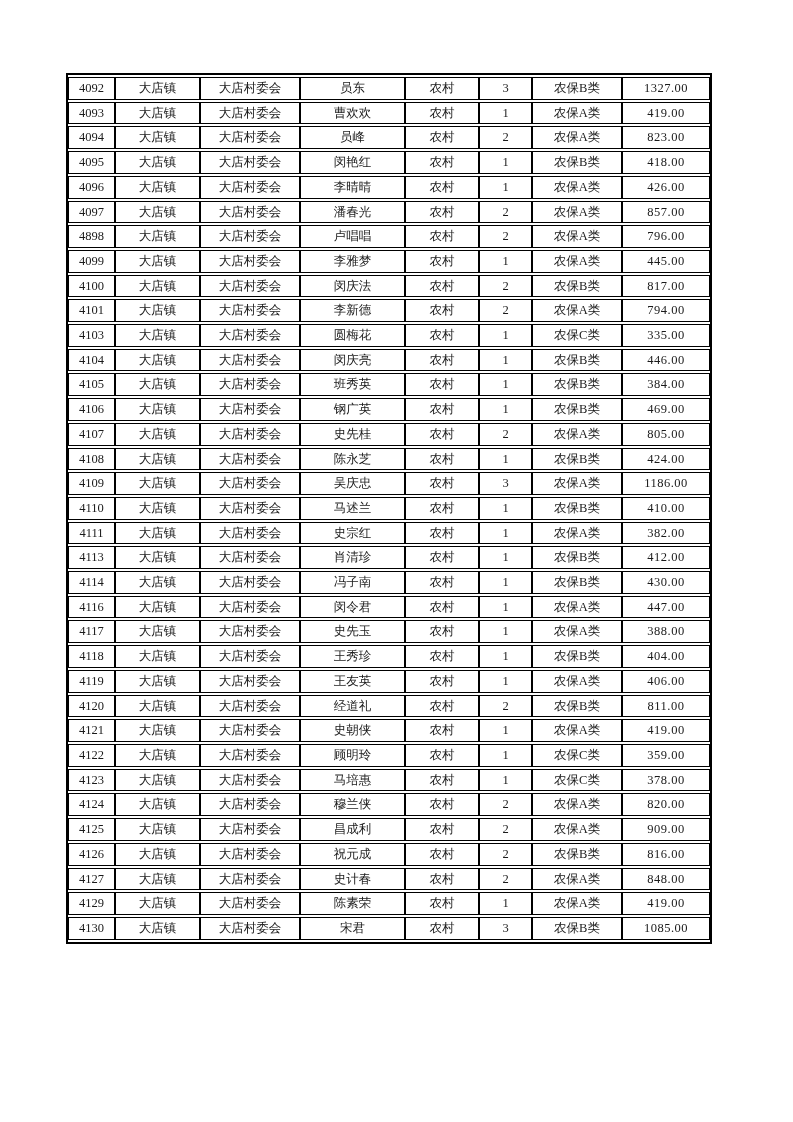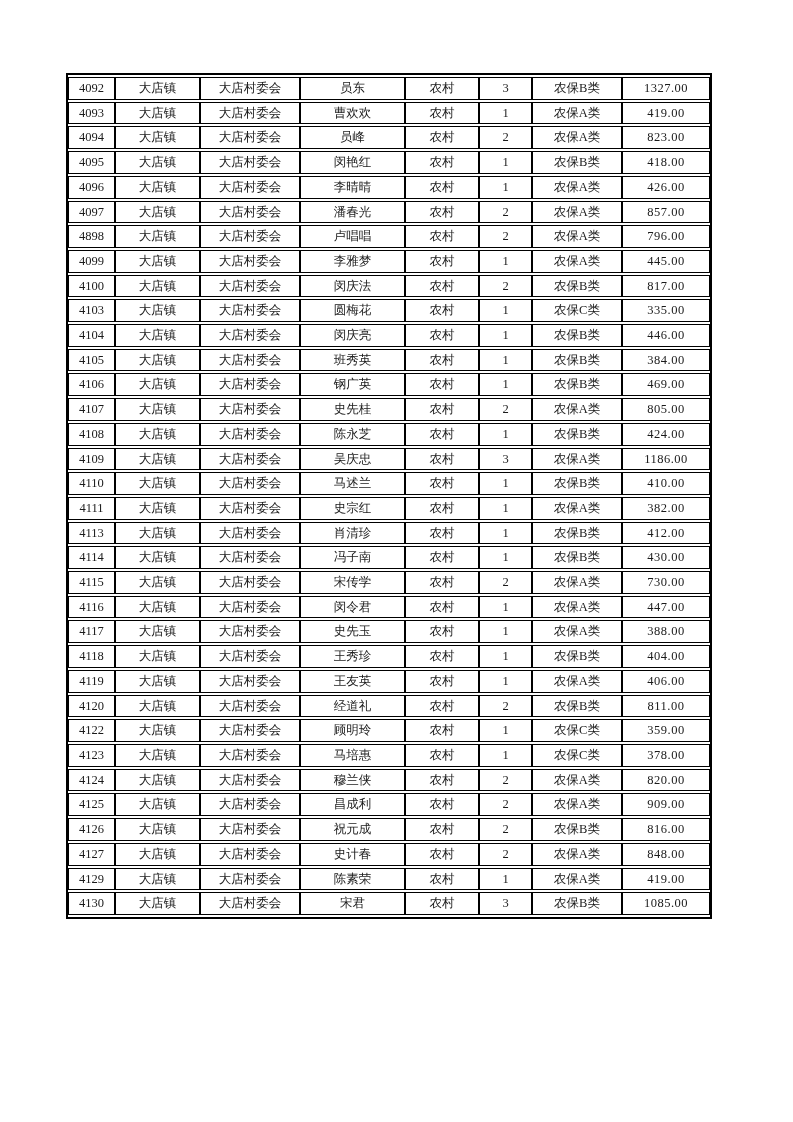--- a/index.html
+++ b/index.html
@@ -153,20 +153,30 @@
           <td class="cell-seq">4100</td>
           <td class="cell-town">大店镇</td>
           <td class="cell-village">大店村委会</td>
           <td class="cell-name">闵庆法</td>
           <td class="cell-household-type">农村</td>
           <td class="cell-person-count">2</td>
           <td class="cell-insurance-class">农保B类</td>
           <td class="cell-amount">817.00</td>
         </tr>
         <tr>
+          <td class="cell-seq">4101</td>
+          <td class="cell-town">大店镇</td>
+          <td class="cell-village">大店村委会</td>
+          <td class="cell-name">李新德</td>
+          <td class="cell-household-type">农村</td>
+          <td class="cell-person-count">2</td>
+          <td class="cell-insurance-class">农保A类</td>
+          <td class="cell-amount">794.00</td>
+        </tr>
+        <tr>
           <td class="cell-seq">4103</td>
           <td class="cell-town">大店镇</td>
           <td class="cell-village">大店村委会</td>
           <td class="cell-name">圆梅花</td>
           <td class="cell-household-type">农村</td>
           <td class="cell-person-count">1</td>
           <td class="cell-insurance-class">农保C类</td>
           <td class="cell-amount">335.00</td>
         </tr>
         <tr>
@@ -263,30 +273,20 @@
           <td class="cell-seq">4114</td>
           <td class="cell-town">大店镇</td>
           <td class="cell-village">大店村委会</td>
           <td class="cell-name">冯子南</td>
           <td class="cell-household-type">农村</td>
           <td class="cell-person-count">1</td>
           <td class="cell-insurance-class">农保B类</td>
           <td class="cell-amount">430.00</td>
         </tr>
         <tr>
-          <td class="cell-seq">4115</td>
-          <td class="cell-town">大店镇</td>
-          <td class="cell-village">大店村委会</td>
-          <td class="cell-name">宋传学</td>
-          <td class="cell-household-type">农村</td>
-          <td class="cell-person-count">2</td>
-          <td class="cell-insurance-class">农保A类</td>
-          <td class="cell-amount">730.00</td>
-        </tr>
-        <tr>
           <td class="cell-seq">4116</td>
           <td class="cell-town">大店镇</td>
           <td class="cell-village">大店村委会</td>
           <td class="cell-name">闵令君</td>
           <td class="cell-household-type">农村</td>
           <td class="cell-person-count">1</td>
           <td class="cell-insurance-class">农保A类</td>
           <td class="cell-amount">447.00</td>
         </tr>
         <tr>
@@ -321,20 +321,30 @@
         </tr>
         <tr>
           <td class="cell-seq">4120</td>
           <td class="cell-town">大店镇</td>
           <td class="cell-village">大店村委会</td>
           <td class="cell-name">经道礼</td>
           <td class="cell-household-type">农村</td>
           <td class="cell-person-count">2</td>
           <td class="cell-insurance-class">农保B类</td>
           <td class="cell-amount">811.00</td>
+        </tr>
+        <tr>
+          <td class="cell-seq">4121</td>
+          <td class="cell-town">大店镇</td>
+          <td class="cell-village">大店村委会</td>
+          <td class="cell-name">史朝侠</td>
+          <td class="cell-household-type">农村</td>
+          <td class="cell-person-count">1</td>
+          <td class="cell-insurance-class">农保A类</td>
+          <td class="cell-amount">419.00</td>
         </tr>
         <tr>
           <td class="cell-seq">4122</td>
           <td class="cell-town">大店镇</td>
           <td class="cell-village">大店村委会</td>
           <td class="cell-name">顾明玲</td>
           <td class="cell-household-type">农村</td>
           <td class="cell-person-count">1</td>
           <td class="cell-insurance-class">农保C类</td>
           <td class="cell-amount">359.00</td>

